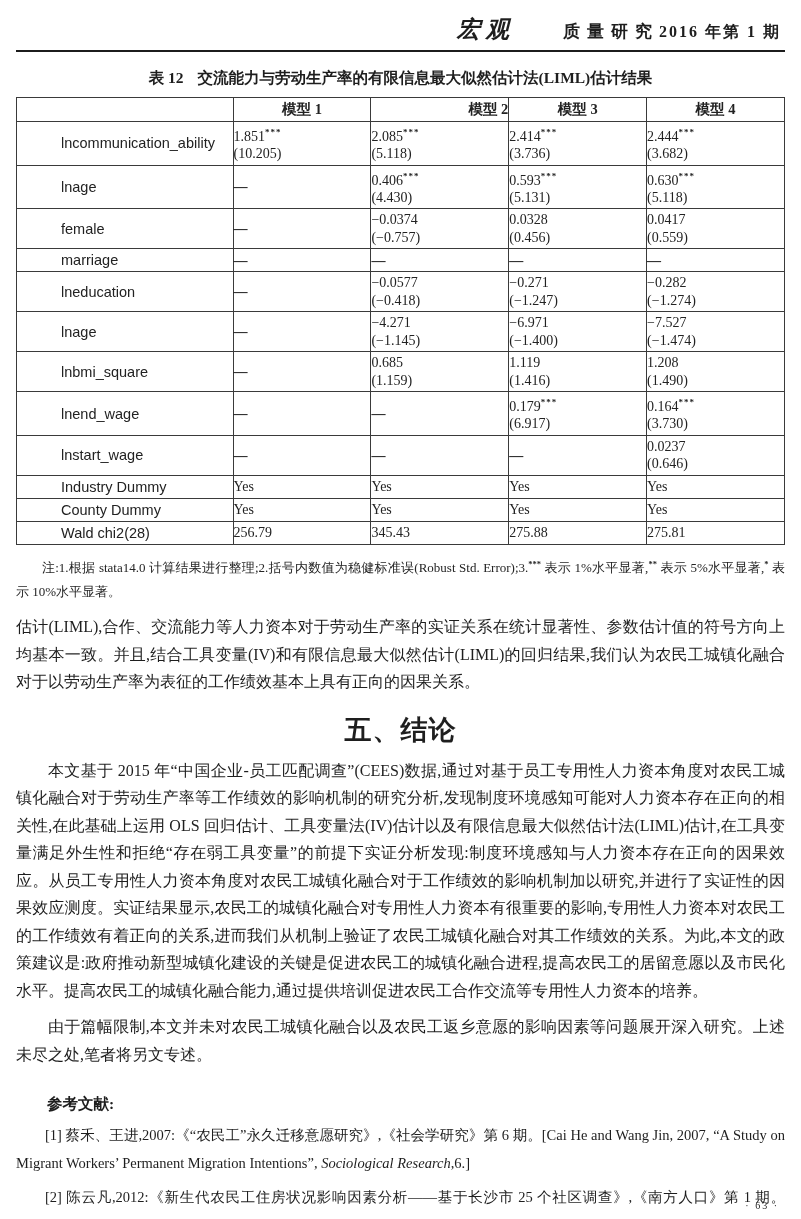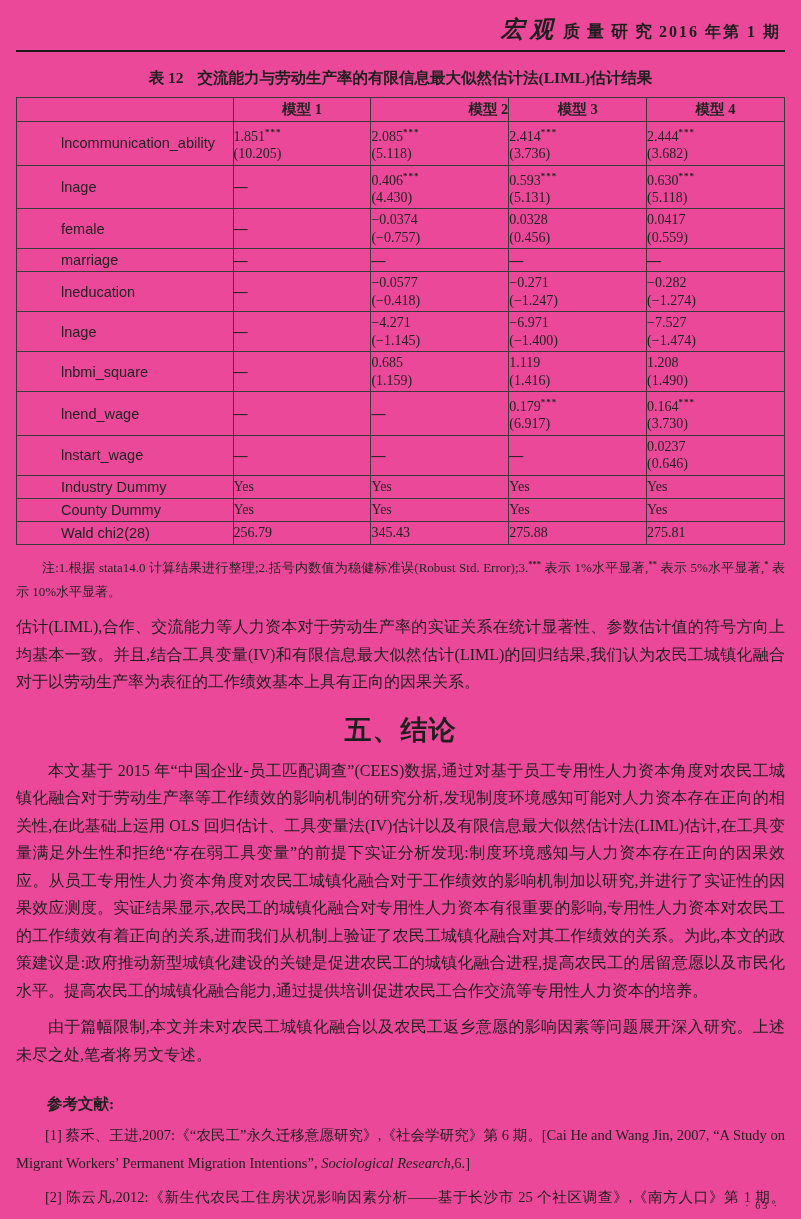--- a/index.html
+++ b/index.html
@@ -1,26 +1,26 @@
 <!DOCTYPE html>
 <html><head>
 <meta charset="utf-8">
 <style>
   * { margin:0; padding:0; box-sizing:border-box; }
   html,body { background:#e9e9e7; }
   .page {
     position:relative; width:801px; height:1219px; margin:0 auto;
-    background:#ec4899; color:#1e1e1e; overflow:hidden;
+    background:#ffffff; color:#1e1e1e; overflow:hidden;
     font-family:"Liberation Serif","DejaVu Serif",serif;
     padding:14px 16px 0 16px;
   }
   
   .hdr { display:flex; justify-content:flex-end; align-items:baseline; padding-right:4px; }
   .hdr .script { font-size:23px; font-weight:bold; font-style:italic; letter-spacing:6px; margin-right:4px; }
-  .hdr .rest   { font-size:17px; font-weight:bold; letter-spacing:7px; }
+  .hdr .rest   { font-size:17px; font-weight:bold; letter-spacing:7px;margin-left:44px; }
   .hdr .issue  { font-size:16px; font-weight:bold; letter-spacing:2px; }
   .hdr-rule { border-bottom:2.5px solid #1c1c1c; margin-top:5px; }
   
   .tbl-title { text-align:center; font-weight:bold; font-size:15.5px; margin:16px 0 8px 0; }
   .tbl-title .lbl { margin-right:14px; }
   
   table { width:100%; border-collapse:collapse; font-size:14px; color:#222; }
   th,td { border:1px solid #3a3a3a; }
   thead th { font-weight:bold; font-size:14.5px; height:24px; text-align:center; }
   tbody th.rowlab { font-weight:normal; text-align:left; padding-left:44px;

